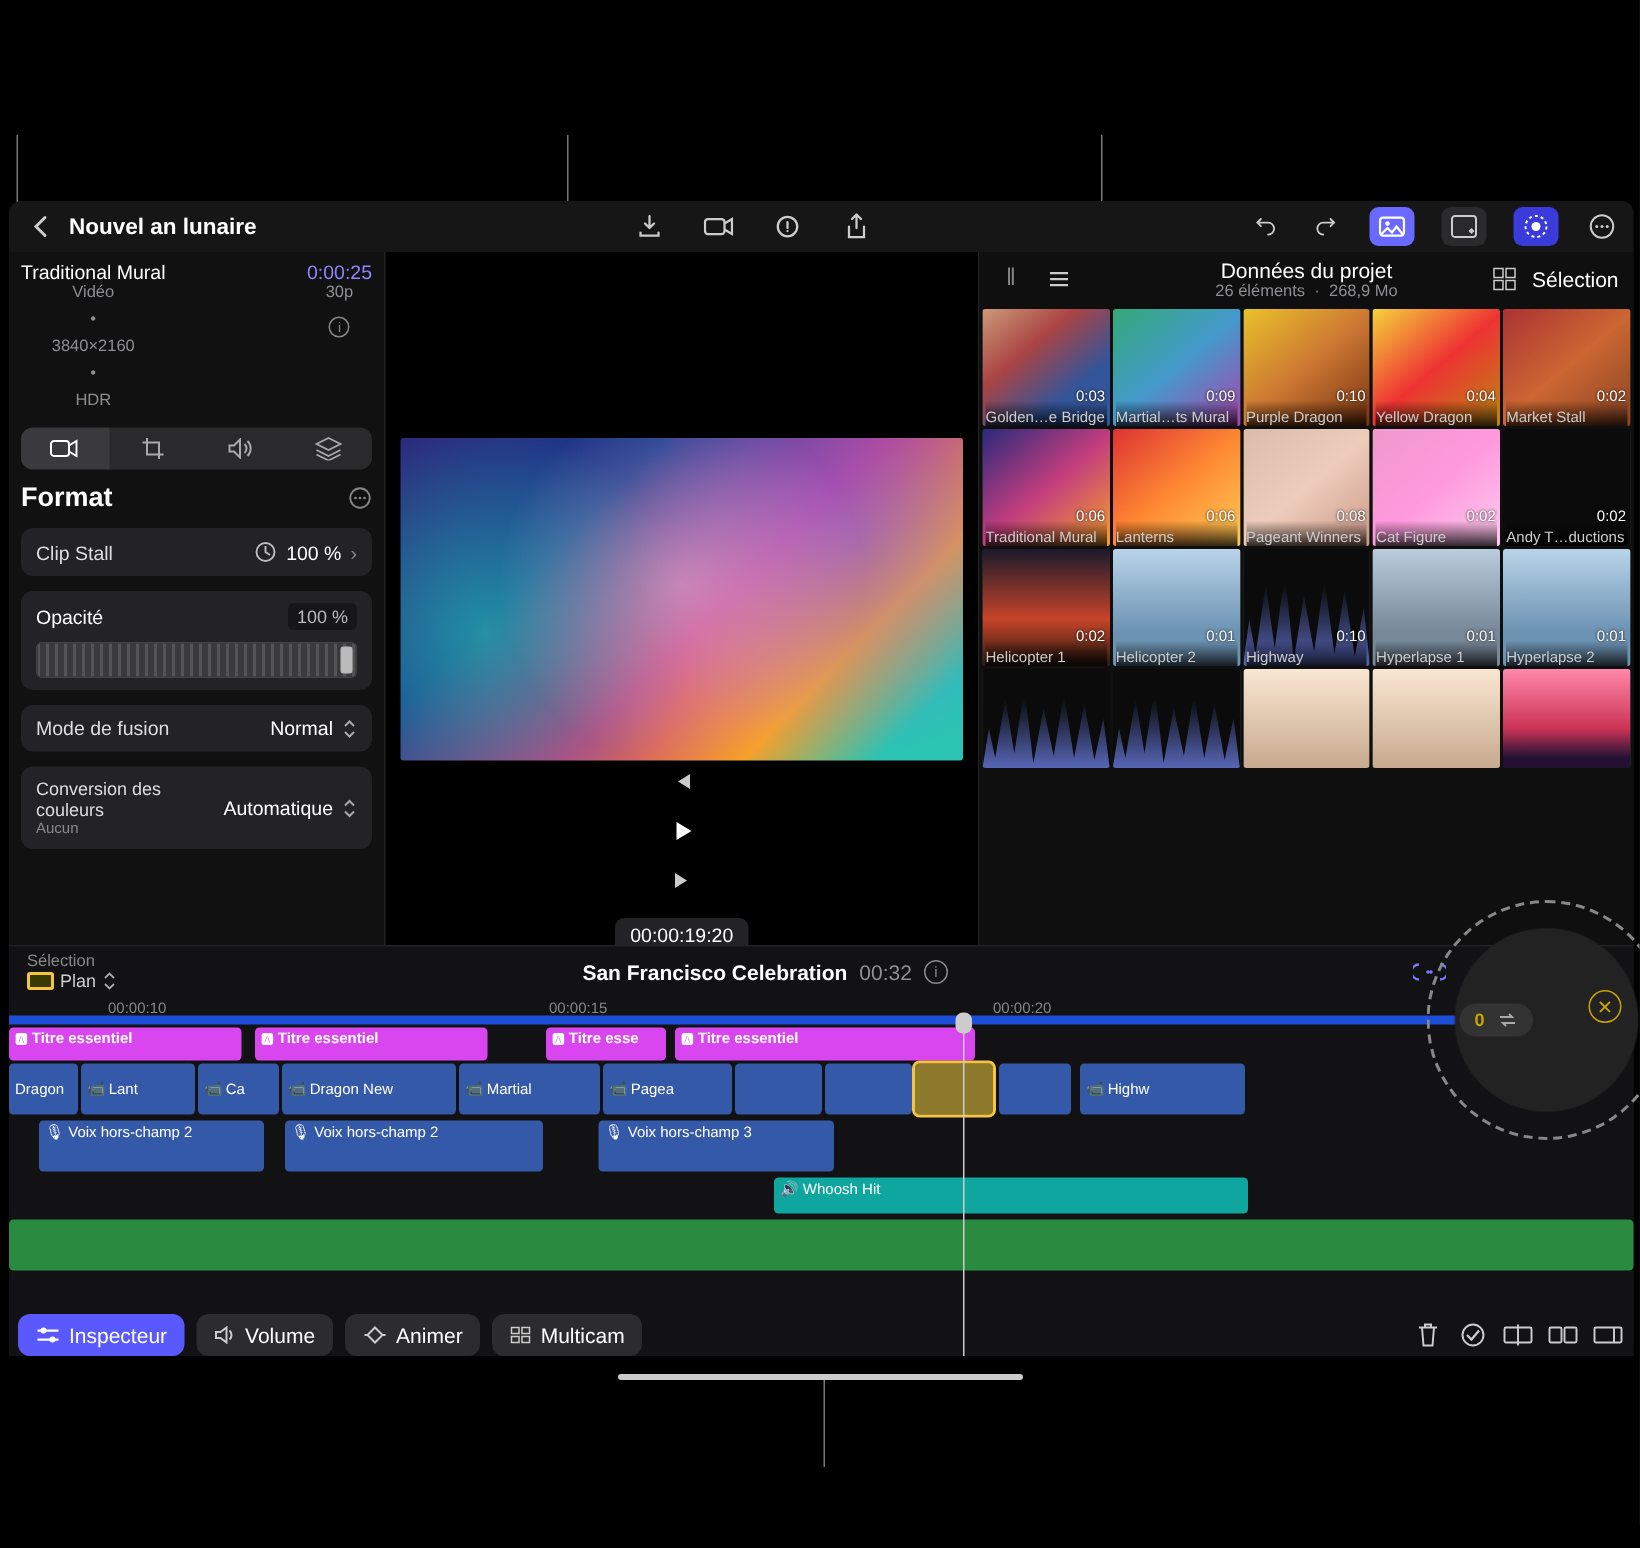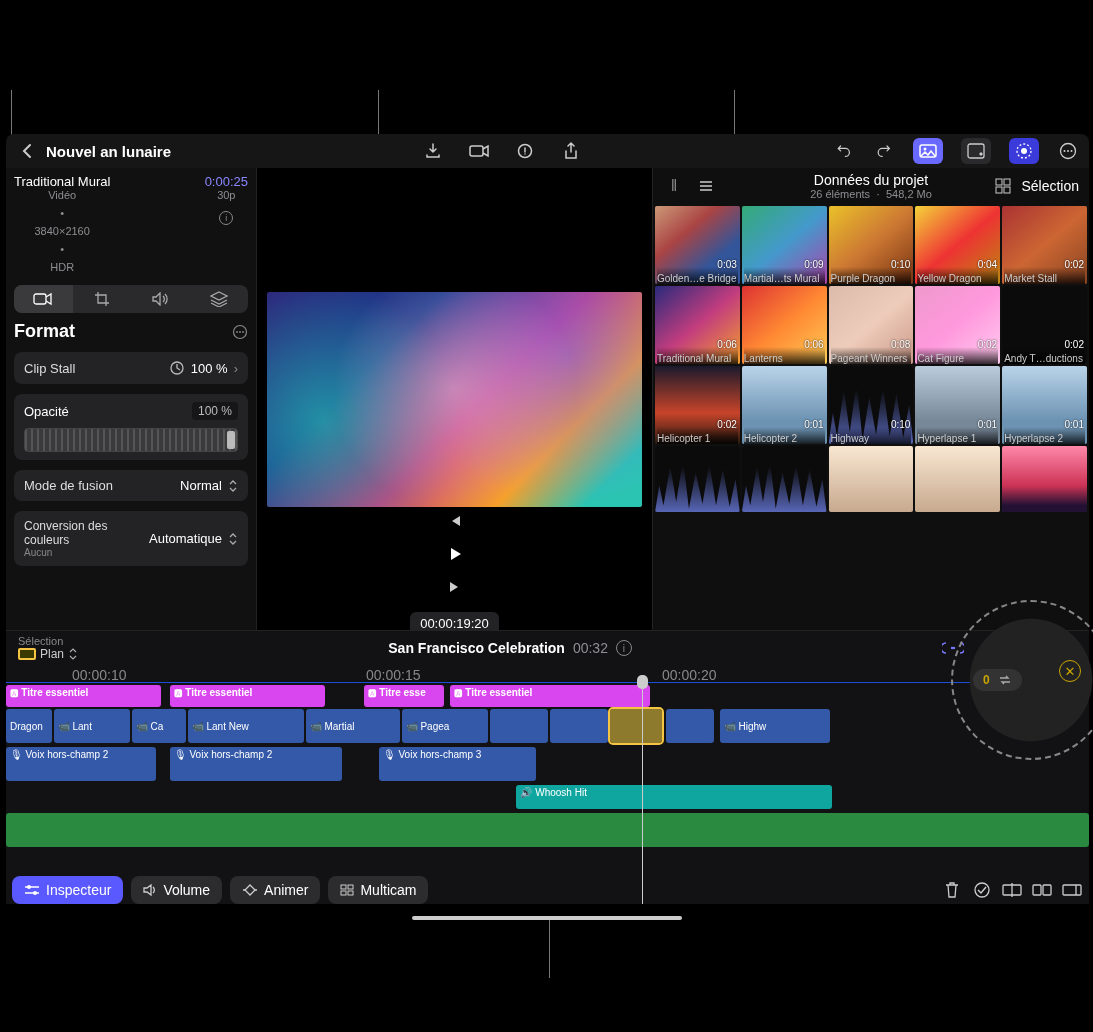--- a/index.html
+++ b/index.html
@@ -125,33 +125,33 @@
   background: #121214;
   position: relative;
 }
 .tl-head { display: flex; align-items: center; padding: 4px 12px; font-size: 13px; gap: 14px;}
 .tl-sel { display: flex; flex-direction: column; font-size: 12px;}
 .tl-sel .plan { display:flex; align-items:center; gap:4px; color:#ccc;}
 .plan-chip { width: 18px; height: 12px; border: 2px solid #f5c443; border-radius: 2px; background: #3a3a00;}
 .tl-center { flex: 1; display: flex; justify-content: center; align-items: center; gap: 8px; font-size: 14px;}
 .tl-dur { color: #8e8e93;}
 .tl-right { display: flex; gap: 16px; align-items: center;}
-.ruler { height: 18px; position: relative; font-size: 14px; color: #888; border-bottom: 1px solid #1d4ed8;}
+.ruler { height: 18px; position: relative; font-size: 10px; color: #888; border-bottom: 6px solid #1d4ed8;}
 .ruler span { position: absolute; top: 2px;}
 .tracks { flex: 1; position: relative; padding-top: 2px;}
 .track { position: relative; height: 22px; margin-bottom: 2px;}
 .clip { position: absolute; top: 0; bottom: 0; border-radius: 3px; font-size: 10px; padding: 2px 4px; overflow: hidden; white-space: nowrap;}
 .clip.title { background: #d946ef; }
 .clip.video { background: #3459a8; top:0; height: 34px; display:flex; align-items:center; gap:2px;}
 .clip.video.sel { outline: 2px solid #f5c443; background: #8d7a2c;}
 .clip.voice { background: #3459a8; height: 34px;}
 .clip.audio { background: #0fa6a0; height: 24px;}
 .clip.music { background: #2a8a3f; height: 34px;}
 .video-track { height: 36px;}
-.voice-track { height: 36px; margin-top: 2px;}
+.voice-track { height: 36px; margin-top: 2px; margin-left: 20px;}
 .audio-track { height: 26px; margin-top: 2px;}
 .music-track { height: 36px; margin-top: 2px;}
 .playhead { position: absolute; top: 0; bottom: 0; width: 1px; background: #ccc; left: 636px;}
 .playhead::before { content:""; position:absolute; top:-8px; left:-5px; width: 11px; height: 14px; background:#ccc; border-radius: 5px;}
 .jog {
   position: absolute;
   right: -18px;
   top: 600px;
   width: 160px; height: 160px;
   border-radius: 50%;
@@ -421,21 +421,21 @@
           <div class="icon-btn">
             <svg width="16" height="16" viewBox="0 0 16 16">
                 <path d="M2 4h12M2 8h12M2 12h12" stroke="#ccc" stroke-width="1.5"></path>
               </svg>
           </div>
         </div>
         <div class="br-title">
           <div class="t">Données du projet</div>
           <div class="s">
             <span>26 éléments</span> &nbsp;·&nbsp;
-            <span>548,2 Mo</span>
+            <span>268,9 Mo</span>
           </div>
         </div>
         <div class="side right">
           <div class="icon-btn">
             <svg width="16" height="16" viewBox="0 0 16 16">
                 <rect x="1" y="1" width="6" height="6" stroke="#ccc" fill="none"></rect>
                 <rect x="9" y="1" width="6" height="6" stroke="#ccc" fill="none"></rect>
                 <rect x="1" y="9" width="6" height="6" stroke="#ccc" fill="none"></rect>
                 <rect x="9" y="9" width="6" height="6" stroke="#ccc" fill="none"></rect>
               </svg>
@@ -594,21 +594,21 @@
         <div class="clip title" style="left:358px;width:80px"><span style="font-size:9px;">🅰</span> <span>Titre esse</span></div>
         <div class="clip title" style="left:444px;width:200px"><span style="font-size:9px;">🅰</span> <span>Titre essentiel</span></div>
       </div>
 
       <div class="track video-track">
         <div class="clip video" style="left:0;width:46px">
             <span>Dragon</span>
           </div>
         <div class="clip video" style="left:48px;width:76px">📹 <span>Lant</span></div>
         <div class="clip video" style="left:126px;width:54px">📹 <span>Ca</span></div>
-        <div class="clip video" style="left:182px;width:116px">📹 <span>Lant New</span></div>
+        <div class="clip video" style="left:182px;width:116px">📹 <span>Dragon New</span></div>
         <div class="clip video" style="left:300px;width:94px">📹 <span>Martial</span></div>
         <div class="clip video" style="left:396px;width:86px">📹 <span>Pagea</span></div>
         <div class="clip video" style="left:484px;width:58px"></div>
         <div class="clip video" style="left:544px;width:58px"></div>
         <div class="clip video sel" style="left:604px;width:52px"></div>
         <div class="clip video" style="left:660px;width:48px"></div>
         <div class="clip video" style="left:714px;width:110px">📹 <span>Highw</span></div>
       </div>
 
       <div class="track voice-track">

